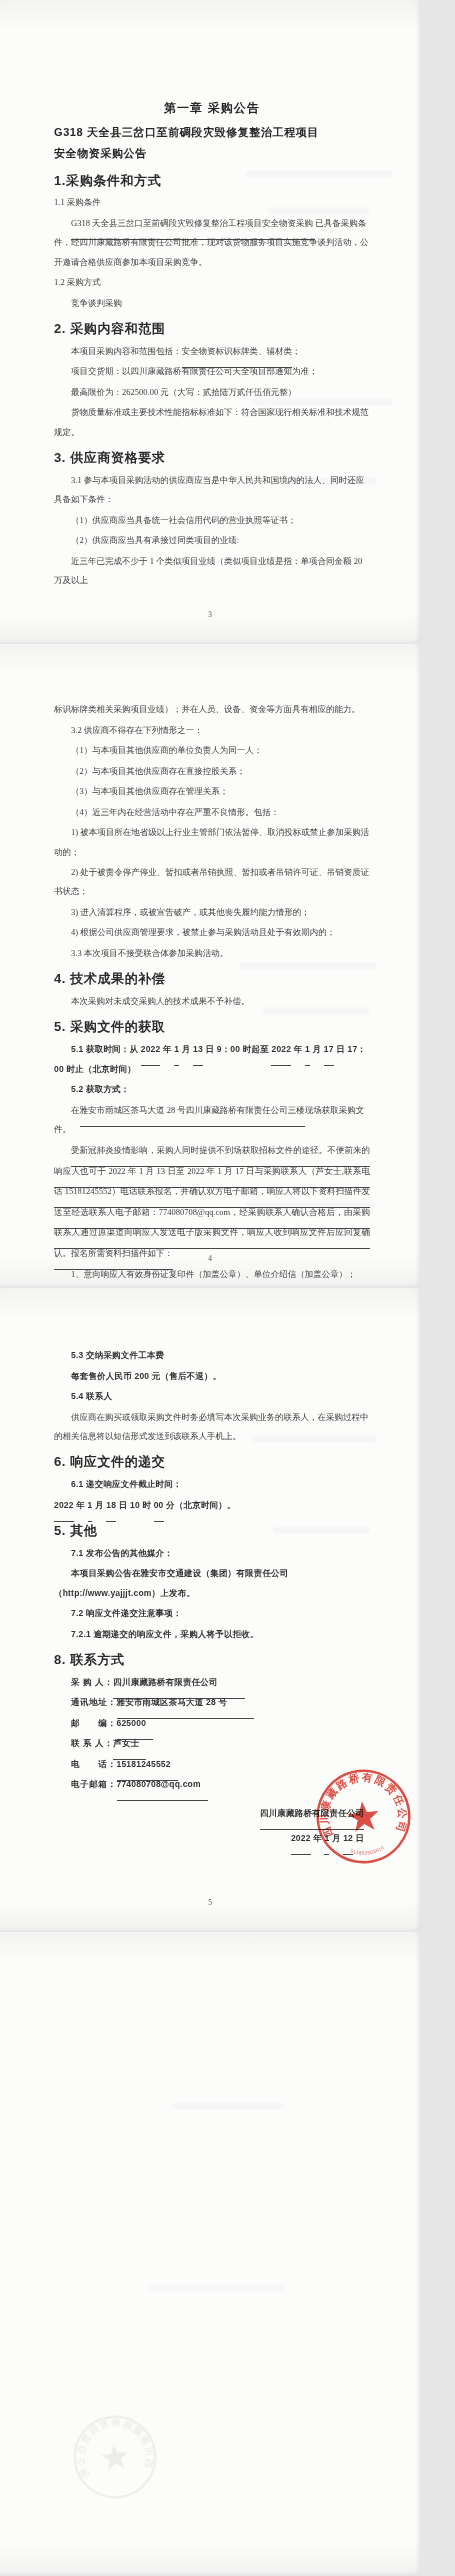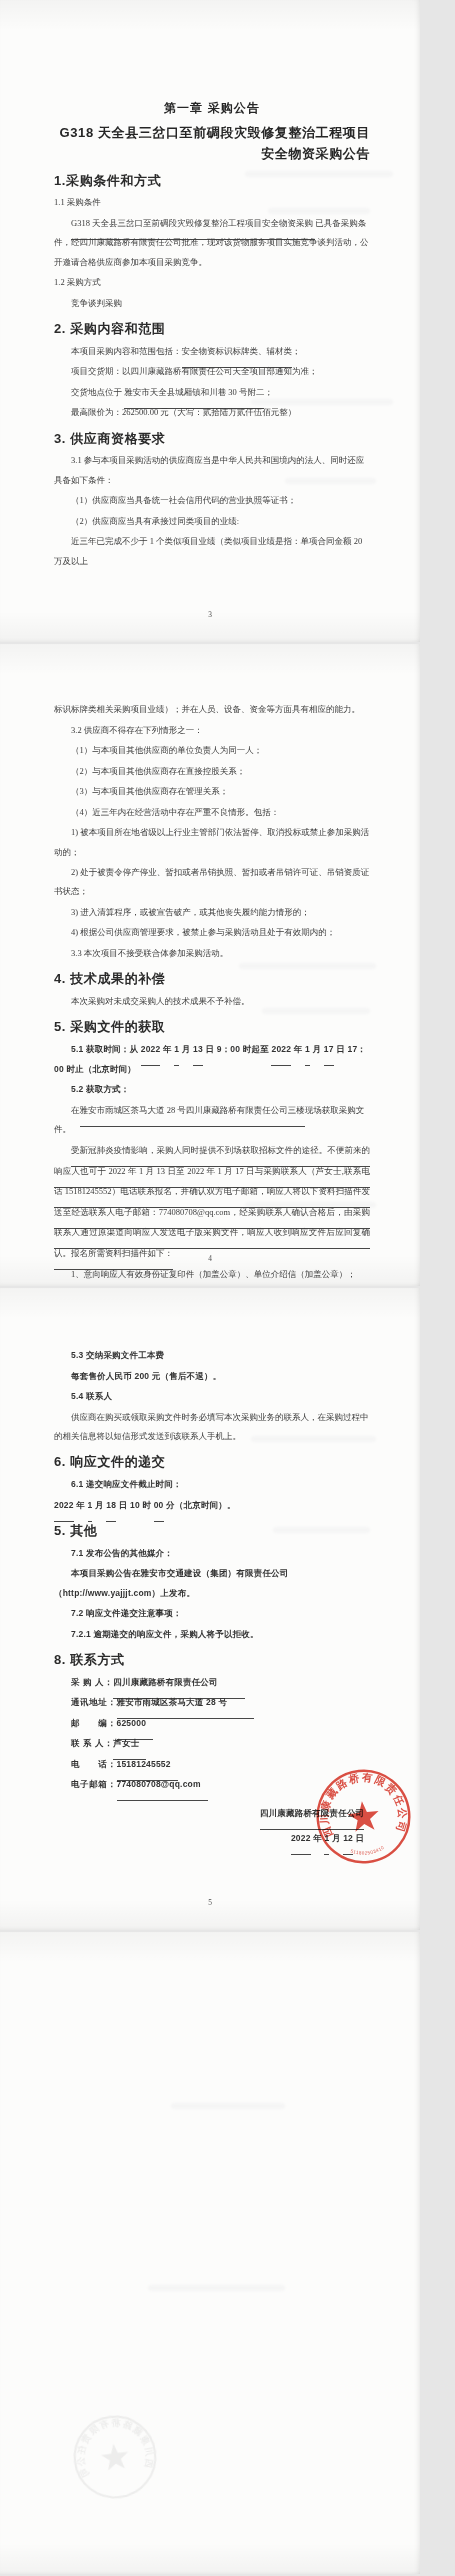--- a/index.html
+++ b/index.html
@@ -26,22 +26,22 @@
   #p2 .content{ padding-top:55px; }
   #p3 .content{ padding-top:57px; }
 
   .chapter {
     font-family:"Liberation Sans","DejaVu Sans",sans-serif;
     font-size:12px; font-weight:700; color:#262626;
     text-align:center; letter-spacing:1.1px; line-height:17px; margin-bottom:4.6px;
   }
   .doctitle {
     font-family:"Liberation Sans","DejaVu Sans",sans-serif;
-    font-size:13px; font-weight:700; color:#262626;
-    text-align:right; letter-spacing:0.6px; line-height:21.6px;
+    font-size:11px; font-weight:700; color:#262626;
+    text-align:left; letter-spacing:0.6px; line-height:21.6px;
   }
   h2 {
     font-family:"Liberation Sans","DejaVu Sans",sans-serif;
     font-size:13px; font-weight:700; color:#2b2b2b;
     letter-spacing:0.6px; line-height:15px; margin:8px 0 5.7px;
   }
   p { font-size:8.5px; line-height:19.4px; margin:1.1px 0; }
   .ind { text-indent:2em; }
   .hei { font-family:"Liberation Sans","DejaVu Sans",sans-serif; font-weight:600; color:#333; letter-spacing:0.2px; }
   .u { border-bottom:0.6px solid #474747; padding-bottom:11px; }
@@ -91,22 +91,22 @@
 
     <h2>1.采购条件和方式</h2>
     <p>1.1 采购条件</p>
     <p class="ind"><span class="u">G318 天全县三岔口至前碉段灾毁修复整治工程项目安全物资采购 </span><span>已具备采购条件，经四川康藏路桥有限责任公司批准，现对该货物服务项目实施竞争谈判活动，公开邀请合格供应商参加本项目采购竞争。</span></p>
     <p>1.2 采购方式</p>
     <p class="ind">竞争谈判采购</p>
 
     <h2>2. 采购内容和范围</h2>
     <p class="ind"><span>本项目采购内容和范围包括：</span><span class="u">安全物资标识标牌类、辅材类</span><span>；</span></p>
     <p class="ind">项目交货期：以四川康藏路桥有限责任公司天全项目部通知为准；</p>
-    <p class="ind"><span>交货地点位于 </span><span class="u">雅安市天全县城厢镇和川巷 30 号附二</span><span>；</span></p>
     <p class="ind">最高限价为：262500.00 元（大写：贰拾陆万贰仟伍佰元整）</p>
+    <p class="ind">货物质量标准或主要技术性能指标标准如下：符合国家现行相关标准和技术规范规定。</p>
 
     <h2>3. 供应商资格要求</h2>
     <p class="ind">3.1 参与本项目采购活动的供应商应当是中华人民共和国境内的法人、同时还应具备如下条件：</p>
     <p class="ind">（1）供应商应当具备统一社会信用代码的营业执照等证书；</p>
     <p class="ind">（2）供应商应当具有承接过同类项目的业绩:</p>
     <p class="ind">近三年已完成不少于 1 个类似项目业绩（类似项目业绩是指：单项合同金额 20 万及以上</p>
   </div>
   <div class="pageno">3</div>
 </div>
 

